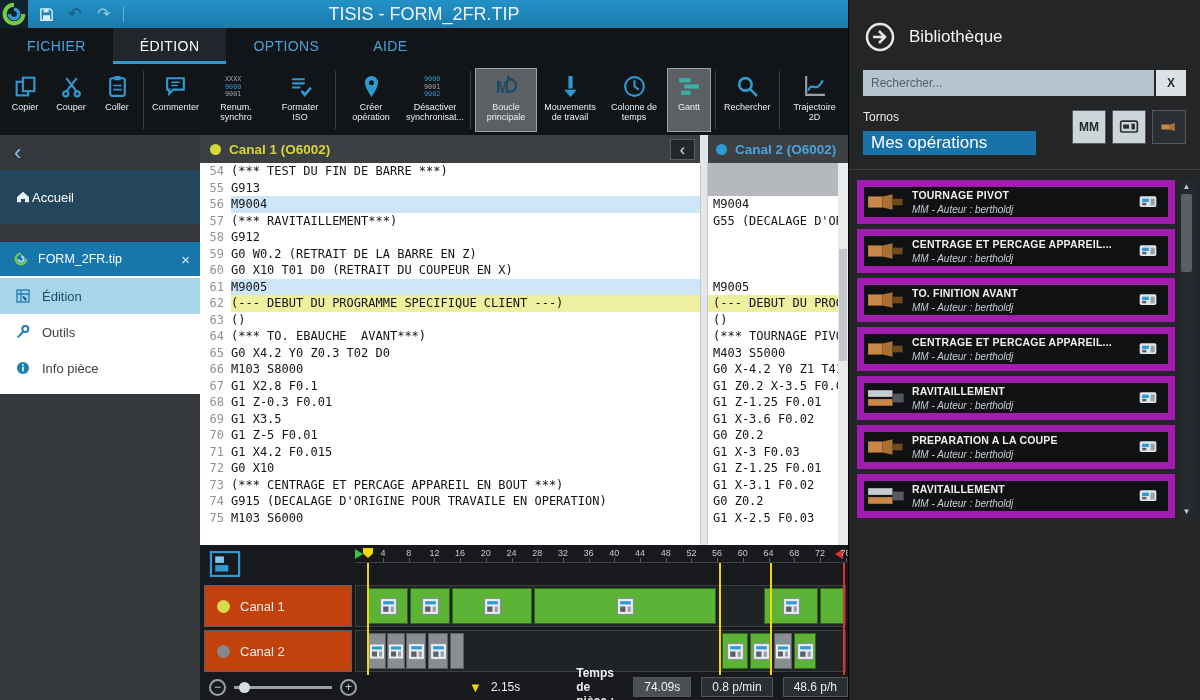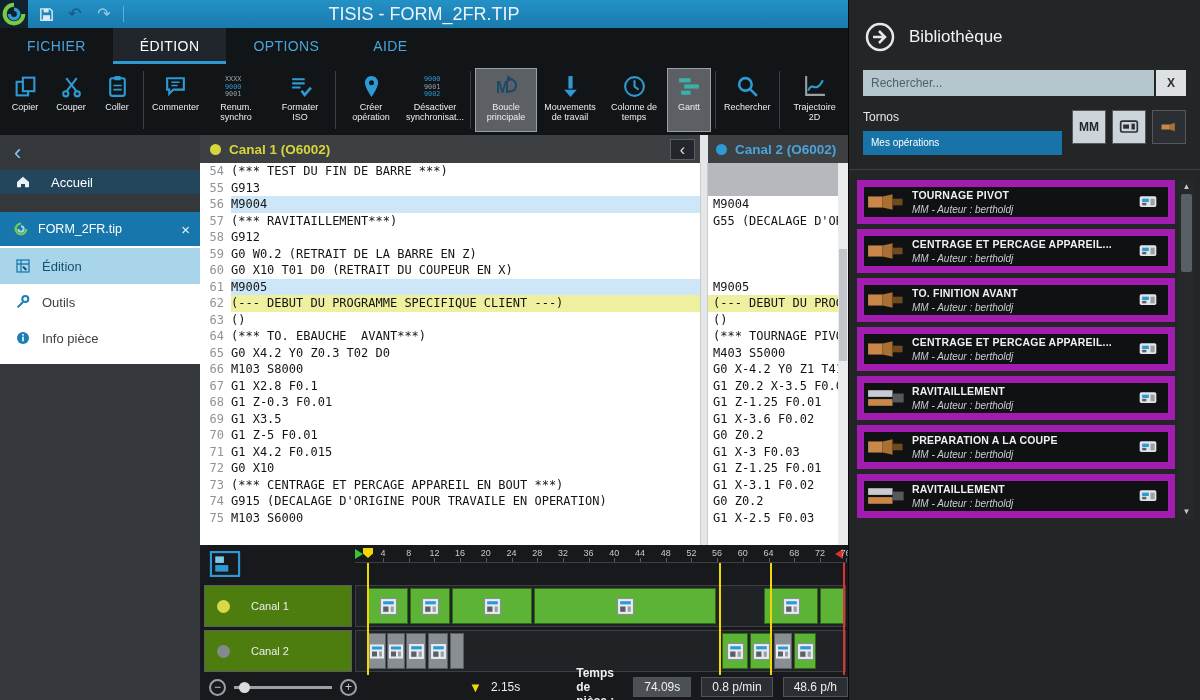--- a/index.html
+++ b/index.html
@@ -33,21 +33,21 @@
     padding:5px 3px 2px;min-width:44px;max-width:62px;height:64px;margin:0 1px;border:1px solid transparent;flex:none}
   .tbtn.active{background:#5c6065;border-color:#9aa0a4}
   .ticon{width:25px;height:25px;flex:none}
   .ticon svg{width:100%;height:100%;display:block}
   .tlabel{font-size:9px;color:#ededed;text-align:center;line-height:1.15}
   .tsep{width:1px;height:58px;background:#3c4044;margin:0 3px;flex:none}
 
   
   .sidebar{position:absolute;left:0;top:135px;width:200px;height:565px;background:#34383c;z-index:3}
   .side-back{height:35px;display:flex;align-items:center;padding-left:14px;color:#7ec8ea;font-size:22px}
-  .side-home{height:24px;background:#24465c;display:flex;align-items:center;gap:19px;padding-left:14px;color:#fff;font-size:13px}
+  .side-home{height:54px;background:#24465c;display:flex;align-items:center;gap:0;padding-left:14px;color:#fff;font-size:13px}
   .side-file{height:34px;background:#1777ad;display:flex;align-items:center;gap:8px;
     padding:0 10px 0 12px;color:#fff;font-size:12.5px;margin-top:18px}
   .side-close{margin-left:auto;color:#e8f2f8;font-size:15px;line-height:1}
   .side-white{background:#fff;padding:2px 0 8px}
   .sw-item{height:36px;display:flex;align-items:center;gap:10px;padding-left:14px;color:#3c4146;font-size:13px}
   .sw-item.active{background:#a9d5eb;color:#14506e}
   .side-supervision{position:absolute;left:0;right:0;bottom:9px;height:36px;background:#156089;
     display:flex;align-items:center;gap:10px;padding-left:14px;color:#fff;font-size:13px}
   .s-ico{width:18px;height:17px;display:flex;flex:none}
   .s-ico svg{width:16px;height:16px;margin:auto}
@@ -87,22 +87,22 @@
   .g-tool svg{width:100%;height:100%}
   .g-ruler{position:absolute;left:155px;right:2px;top:0;height:18px;border-bottom:1px solid #3c4044}
   .gtick{position:absolute;top:3px;transform:translateX(-50%);font-size:9px;color:#c6cacd}
   .gtline{position:absolute;bottom:0;width:1px;height:4px;background:#5a5e62}
   .mk-start{position:absolute;left:0;top:4px;width:0;height:0;
     border-left:8px solid #3bc43b;border-top:5px solid transparent;border-bottom:5px solid transparent}
   .mk-cursor{position:absolute;left:8px;top:3px;width:10px;height:10px;background:#f0d800;
     clip-path:polygon(0 0,100% 0,100% 55%,50% 100%,0 55%)}
   .mk-end{position:absolute;right:3px;top:4px;width:0;height:0;
     border-right:8px solid #e03030;border-top:5px solid transparent;border-bottom:5px solid transparent}
-  .g-row-label{position:absolute;left:4px;width:148px;height:42px;background:#4d7c0f;border:1px solid #5a5e62;
-    display:flex;align-items:center;gap:21px;padding-left:12px;color:#eee;font-size:11px}
+  .g-row-label{position:absolute;left:4px;width:148px;height:42px;background:#c2410c;border:1px solid #5a5e62;
+    display:flex;align-items:center;gap:10px;padding-left:12px;color:#eee;font-size:13px}
   .r1{top:40px}.r2{top:85px}
   .g-dot{width:13px;height:13px;border-radius:50%;flex:none}
   .g-track{position:absolute;left:155px;right:2px;height:42px;background:#202326;border:1px solid #3c4044}
   .t1{top:40px}.t2{top:85px}
   .gblock{position:absolute;top:2px;bottom:2px;display:flex;align-items:center;justify-content:center}
   .gblock.green{background:#5cb335;border:1px solid #2f6a14}
   .gblock.gray{background:#898e93;border:1px solid #5a5e62}
   .gbicon{width:17px;height:17px}
   .gbicon svg{width:100%;height:100%;display:block}
   .g-marks{position:absolute;left:155px;right:2px;top:18px;height:112px;pointer-events:none}
@@ -126,21 +126,21 @@
   .lib-back{width:30px;height:30px;flex:none}
   .lib-back svg{width:100%;height:100%}
   .lib-title{font-size:17px;color:#f2f2f2}
   .lib-search{display:flex;margin:0 14px 14px;height:26px}
   .lib-input{flex:1;border:none;outline:none;background:#b5c6cf;padding:11px 8px;font-size:12px;
     color:#223;font-family:Liberation Sans, sans-serif}
   .lib-input::placeholder{color:#50606a}
   .lib-clear{width:30px;background:#dde1e3;border:none;font-size:12px;font-weight:bold;color:#2b2e32;margin-left:2px}
   .lib-tabs{display:flex;justify-content:space-between;margin:4px 14px 0}
   .lib-section{font-size:12px;color:#e8e8e8;margin-bottom:7px}
-  .lib-tab{width:199px;height:24px;background:#1873a8;color:#fff;font-size:10px;line-height:24px;padding-left:8px}
+  .lib-tab{width:173px;height:24px;background:#1873a8;color:#fff;font-size:17px;line-height:24px;padding-left:8px}
   .lib-btns{display:flex;gap:6px;align-items:flex-start}
   .lb{width:34px;height:34px;border:1px solid #55595d;display:flex;align-items:center;justify-content:center;
     font-weight:bold;font-size:12px;font-family:"Liberation Sans",sans-serif}
   .lb svg{width:22px;height:20px}
   .lb.light{background:#ccd5d9;color:#23272b}
   .lb.dark{background:#2b2f33}
   .lib-divider{border-top:1px solid #3c4044;margin:14px 0 10px}
   .lib-body{display:flex;margin:0 6px 0 8px}
   .lib-list{flex:1}
   .lib-item{display:flex;align-items:center;height:44px;margin-bottom:5px;background:#0f1113;border:7px solid #a21caf}

